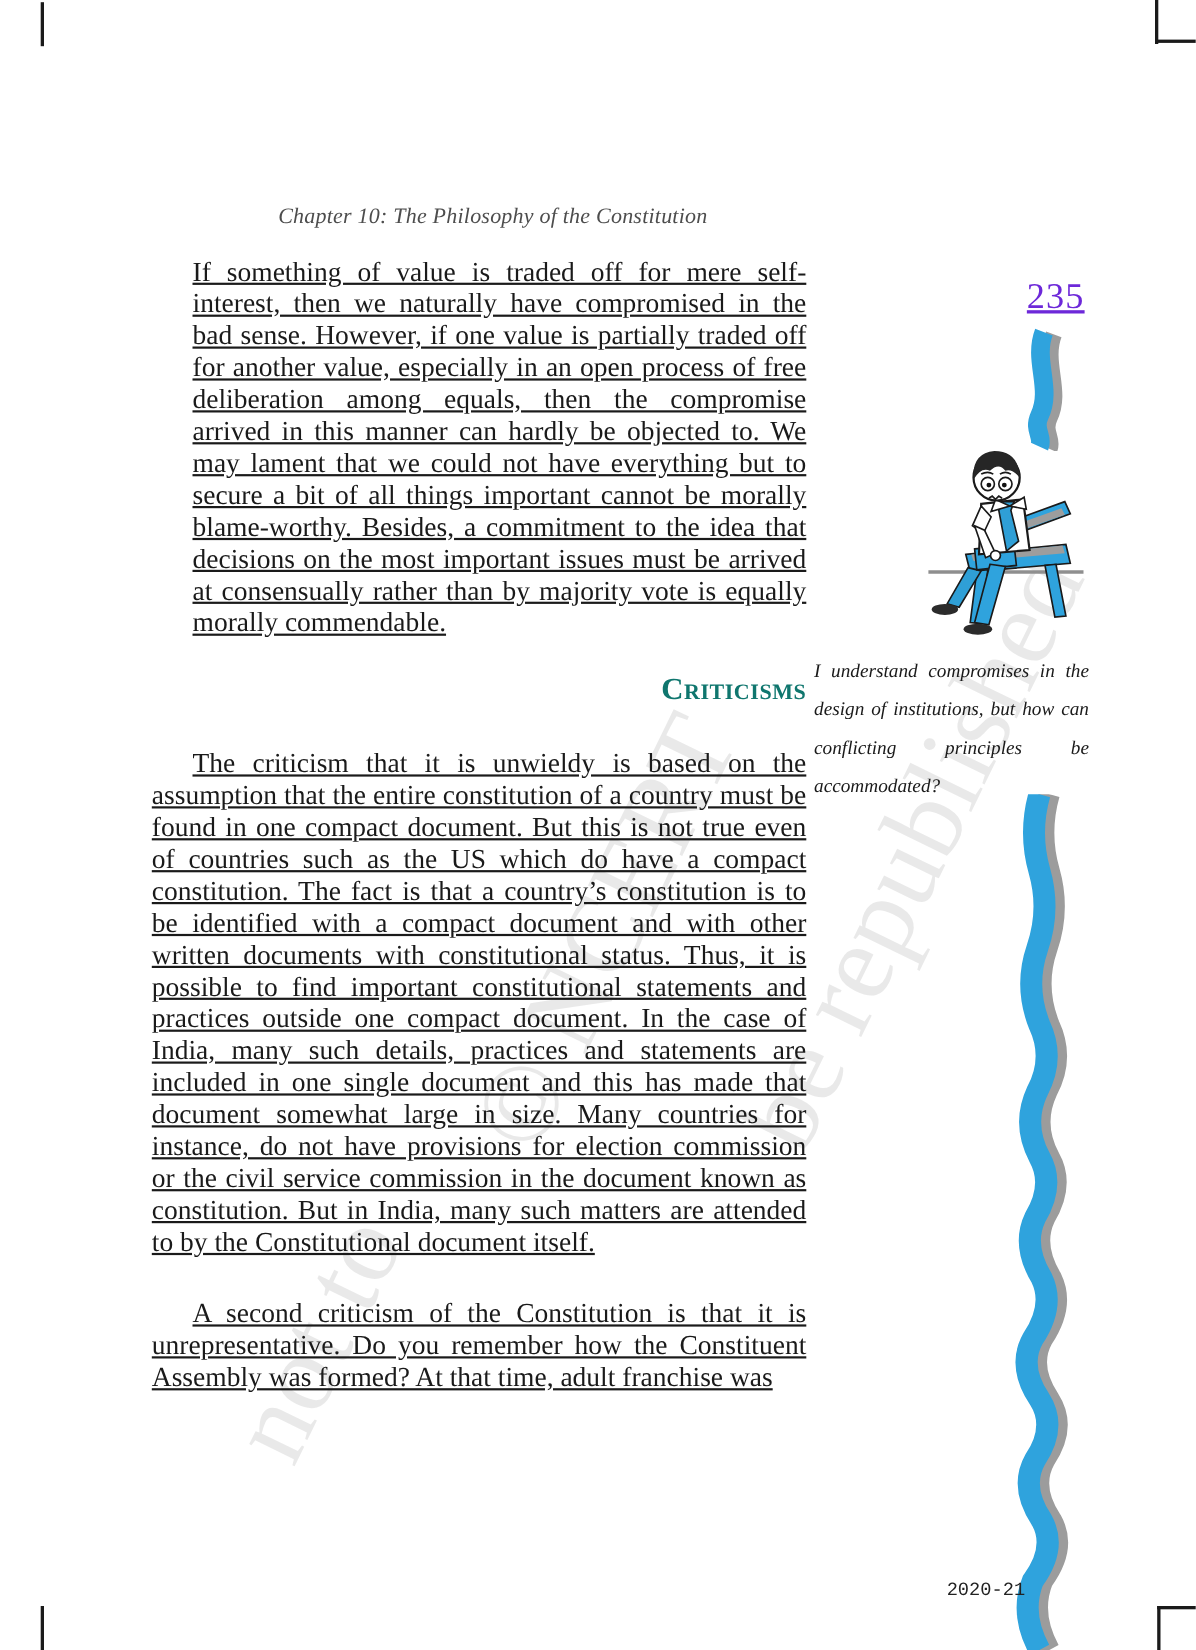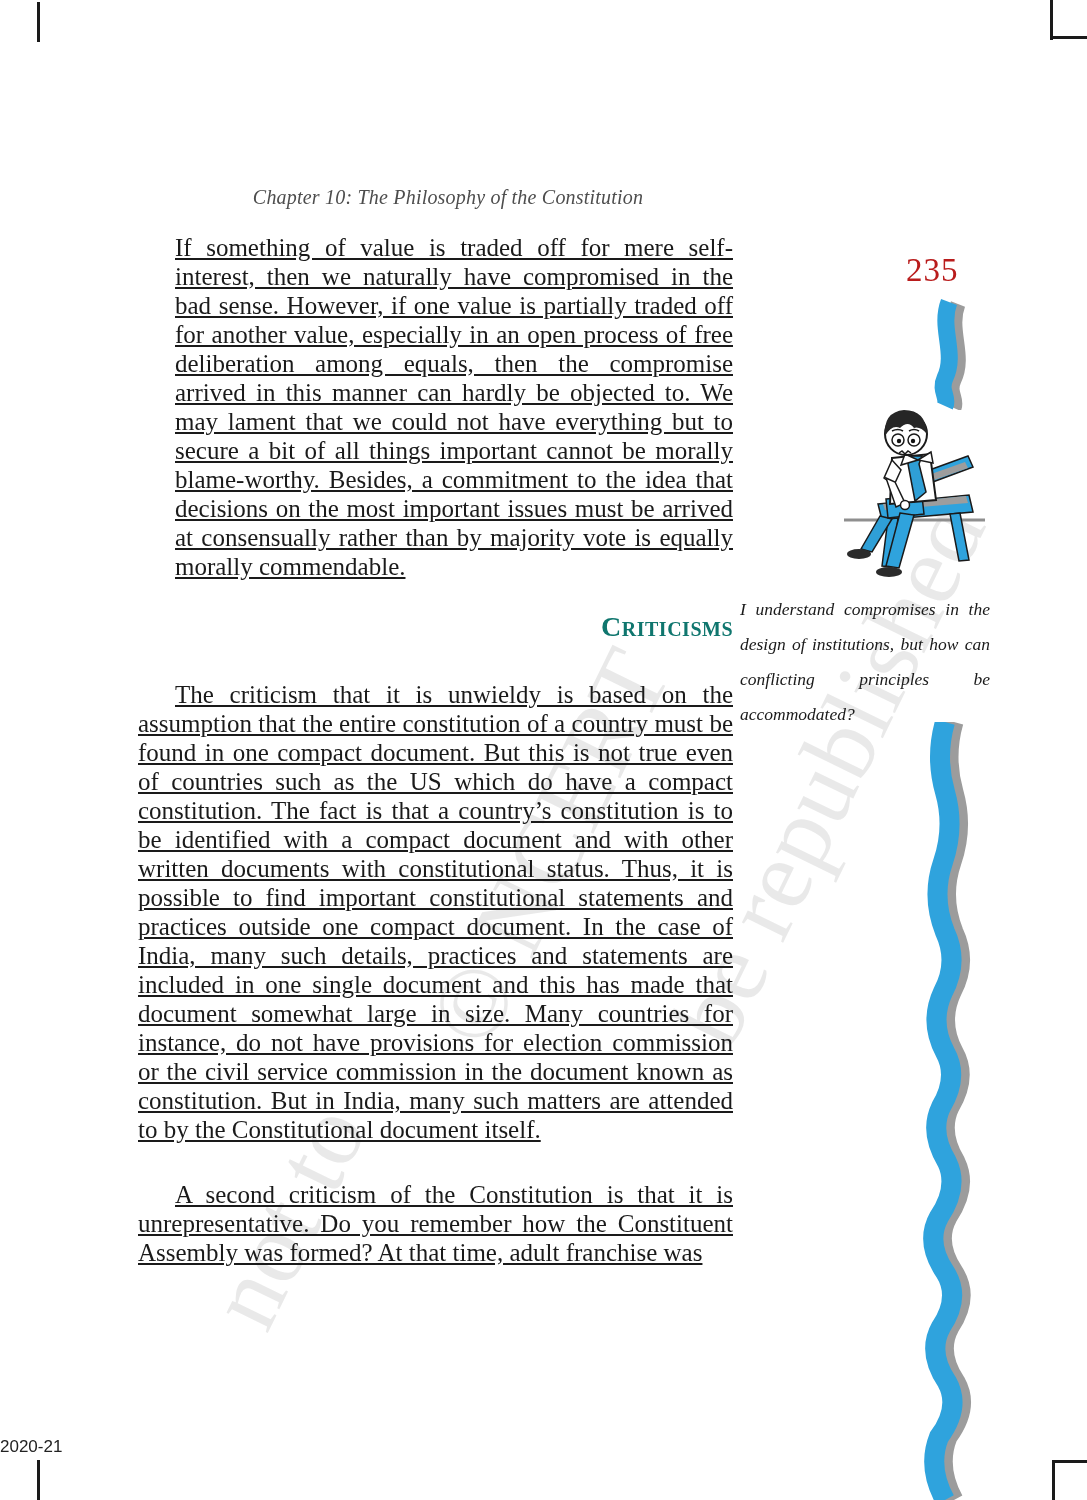--- a/index.html
+++ b/index.html
@@ -15,22 +15,22 @@
   .crop-h{height:3px;width:38px;}
 
   
   .chapter-header{
     left:138px;top:186px;width:620px;
     font-style:italic;font-size:20px;color:#4d4d4d;letter-spacing:.2px;text-align:center;
   }
 
   
   .page-number{
-    left:906px;top:252px;width:80px;text-align:left;
-    font-size:33px;color:#b91c1c;letter-spacing:1px;
+    left:906px;top:252px;width:80px;text-align:right;
+    font-size:33px;color:#6d28d9;letter-spacing:1px;text-decoration:underline;
   }
 
   
   .body-text{font-size:25px;line-height:29px;text-align:justify;text-decoration:underline;}
   .intro-para{left:175px;top:233px;width:558px;}
   .criticisms-block{left:138px;top:610px;width:595px;}
   .section-heading{
     font-variant:small-caps;font-weight:bold;font-size:28px;line-height:34px;
     color:#0f766e;letter-spacing:.5px;margin:0 0 4px 0;text-align:right;
   }
@@ -38,22 +38,22 @@
   .criticisms-block p.indent{text-indent:37px;margin-top:36px;}
 
   
   .side-caption{
     left:740px;top:592px;width:250px;
     font-style:italic;font-size:17.5px;line-height:35px;text-align:justify;
   }
   .side-caption:after{content:"";display:inline-block;width:0;}
 
   
-  .footer{left:0;top:1437px;width:932px;text-align:left;
-    font-family:Liberation Sans, sans-serif;font-size:17px;color:#222;}
+  .footer{left:0;top:1437px;width:932px;text-align:right;
+    font-family:Liberation Mono, monospace;font-size:17px;color:#222;}
 
   
   .wm{
     position:absolute;font-family:"Liberation Serif", serif;
     color:rgba(125,125,125,0.17);font-size:100px;white-space:nowrap;
     transform:rotate(-64deg);transform-origin:0 0;pointer-events:none;
   }
   .wm1{left:185px;top:1295px;}
   .wm2{left:405px;top:1012px;}
   .wm3{left:648px;top:1012px;}

